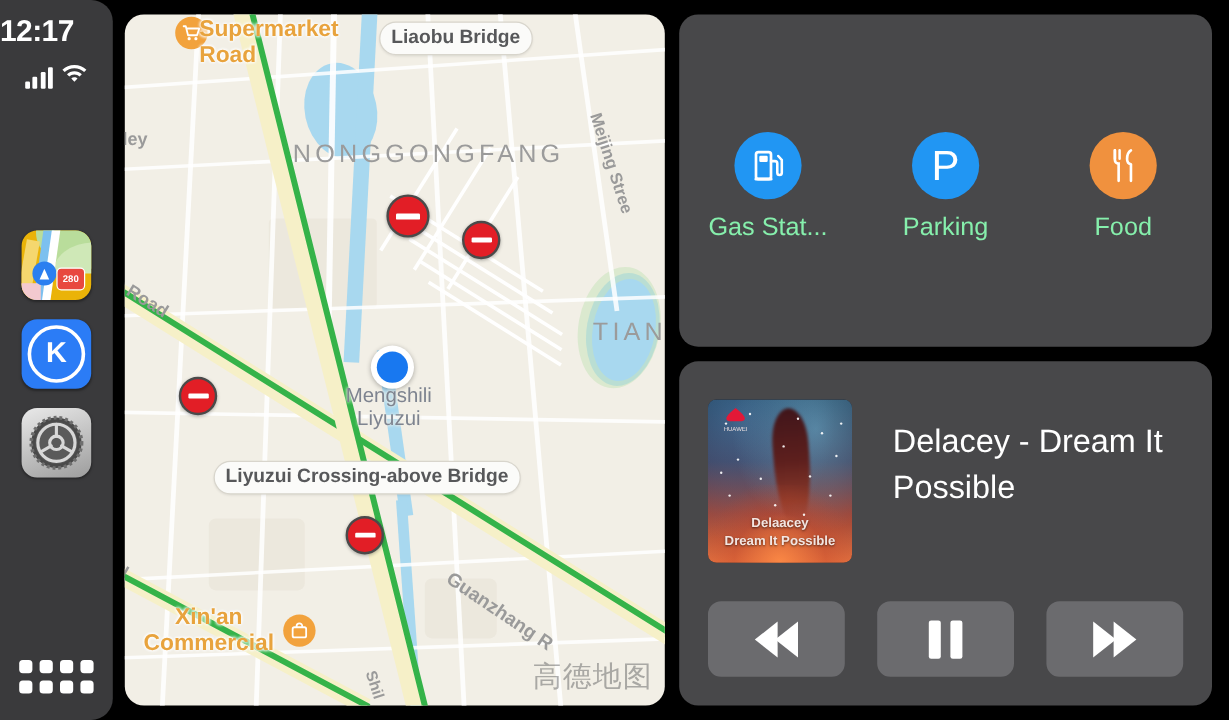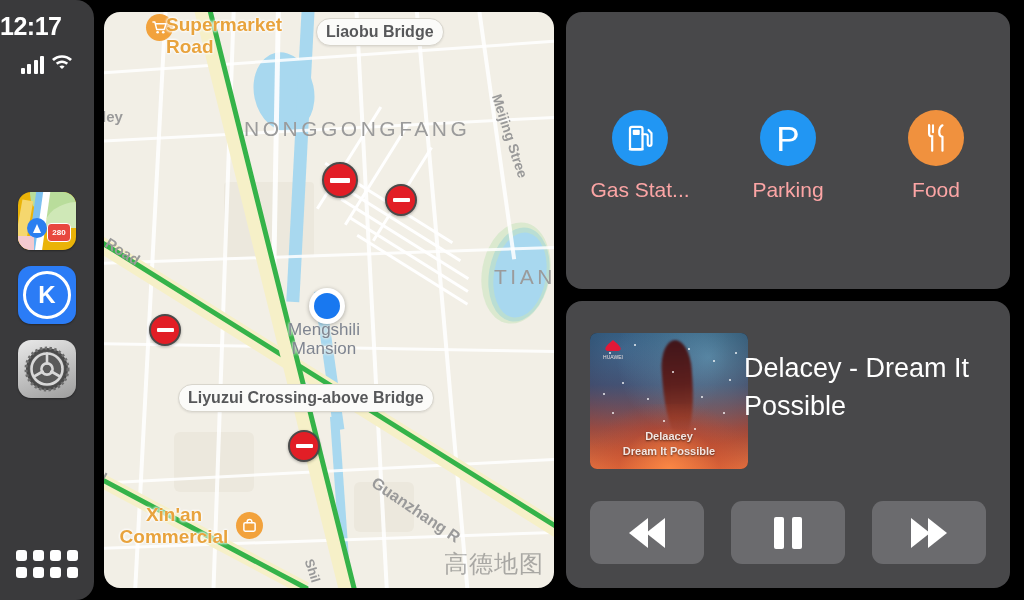--- a/index.html
+++ b/index.html
@@ -277,29 +277,29 @@
   .qa-item {
     width: 140px;
     display: flex; flex-direction: column; align-items: center;
   }
   .qa-circle {
     width: 56px; height: 56px; border-radius: 50%;
     display:flex; align-items:center; justify-content:center;
     margin-bottom: 12px;
   }
   .qa-label {
-    color: #fca5a5;
+    color: #86efac;
     font-size: 21px;
     white-space: nowrap;
   }
 
   .album-art {
     position: absolute;
     left: 24px; top: 32px;
-    width: 158px; height: 136px;
+    width: 120px; height: 136px;
     border-radius: 7px;
     overflow: hidden;
     background: #20242e;
   }
   .nebula-top {
     position: absolute; inset: 0;
     background:
       radial-gradient(ellipse at 75% 18%, rgba(120,190,220,.55) 0%, rgba(30,50,80,0) 55%),
       radial-gradient(ellipse at 20% 12%, rgba(90,150,200,.45) 0%, rgba(30,50,80,0) 60%),
       linear-gradient(180deg, #1f3a55 0%, #3a3550 38%, #9e4436 70%, #e2703f 100%);
@@ -530,21 +530,21 @@
         </span>
       <span class="noentry small" style="left:184px;top:418px;">
           <i></i>
         </span>
 
       <span class="user-dot" style="left:205px;top:276px;">
           <i></i>
         </span>
       <span class="place-label" style="left:140px;top:308px;width:160px;">
         <span>Mengshili</span><br>
-        <span>Mansion</span>
+        <span>Liyuzui</span>
       </span>
 
       <span class="map-watermark">高德地图</span>
     </div>
   </div>
 
   <div class="panel" id="quick-actions">
     <div class="qa-row">
 
       <div class="qa-item">

